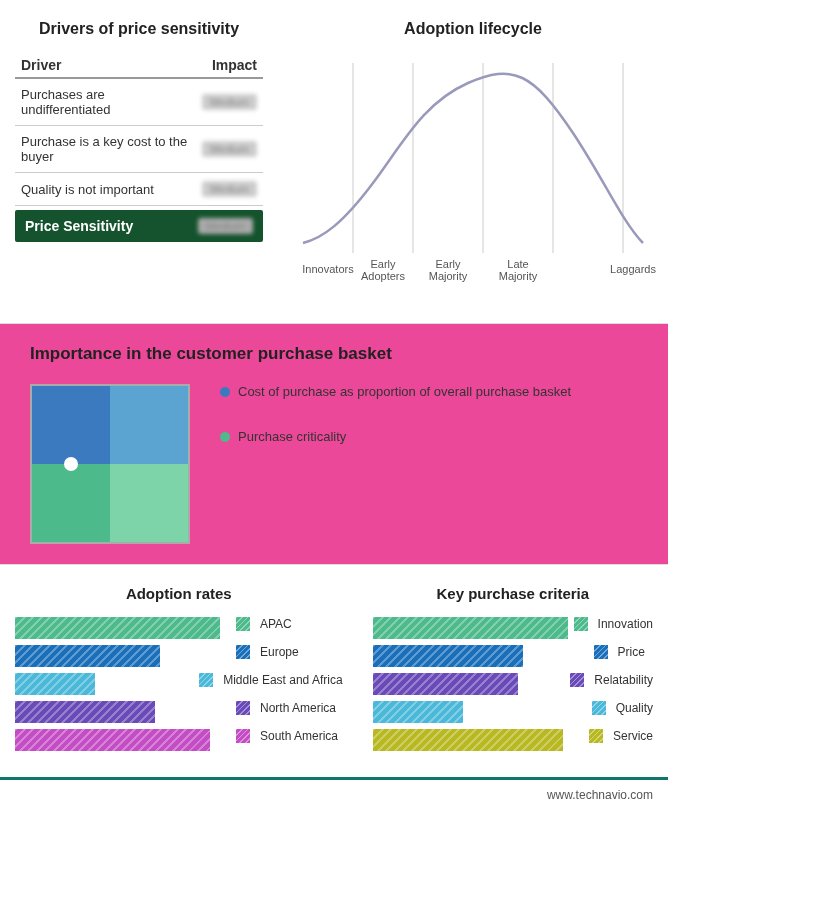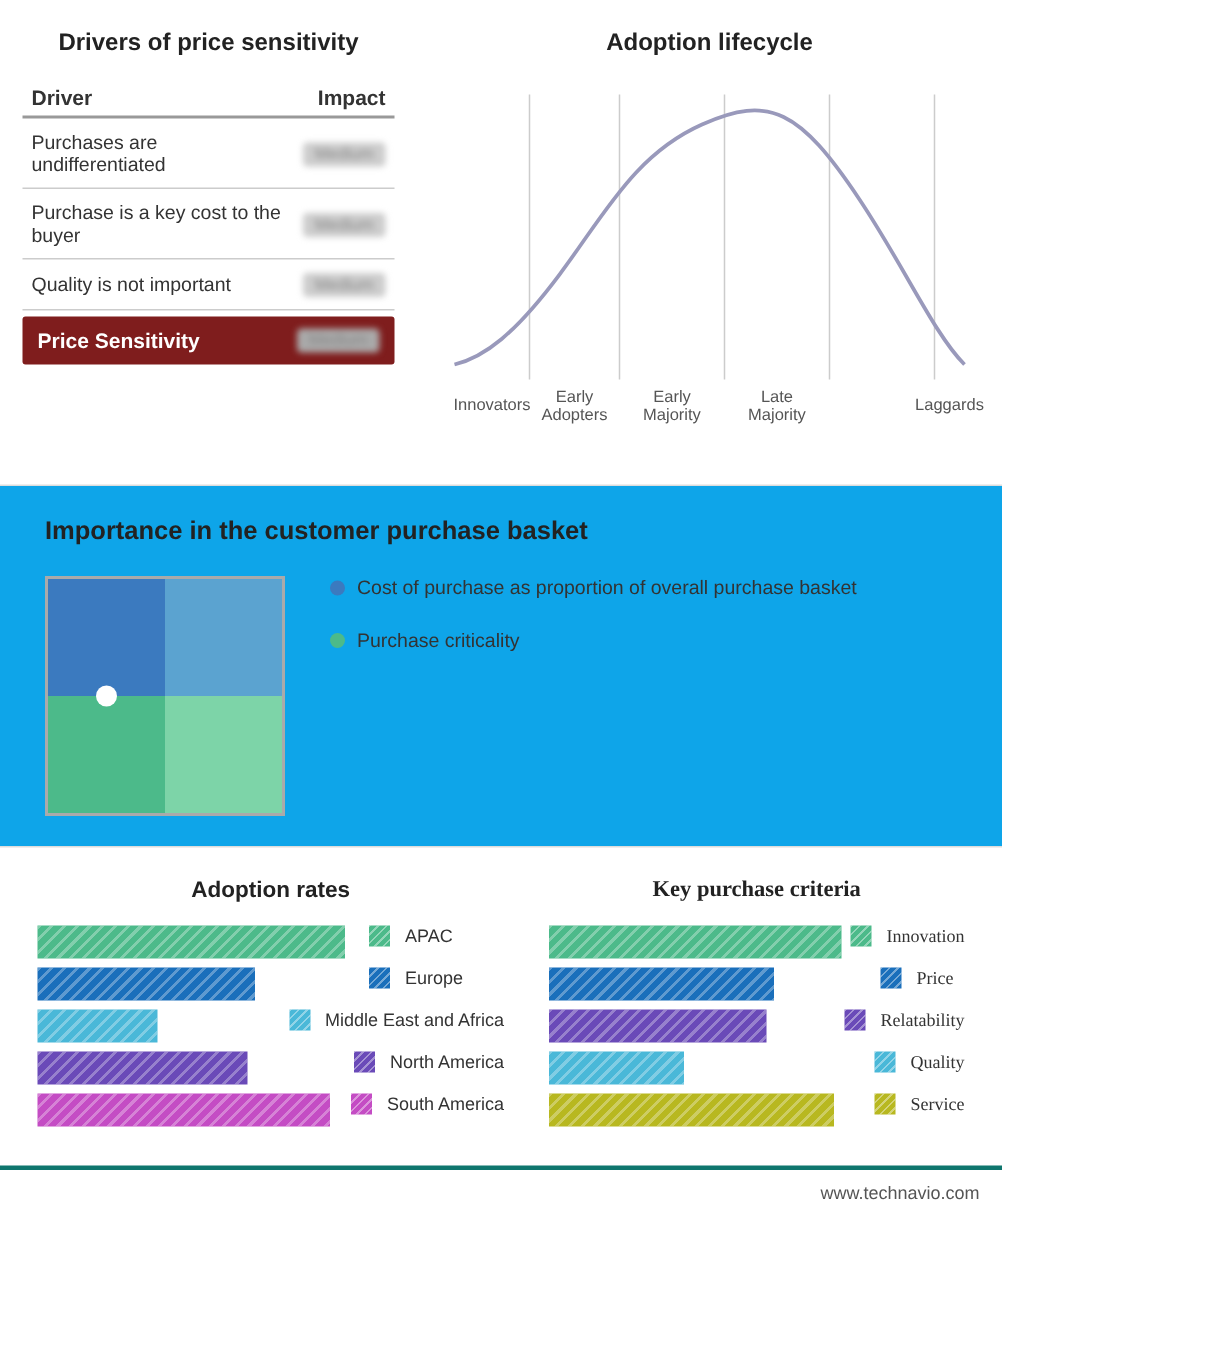--- a/index.html
+++ b/index.html
@@ -67,21 +67,21 @@
       background: #ccc;
       color: #888;
       font-size: 11px;
       padding: 2px 8px;
       border-radius: 3px;
       filter: blur(2px);
       user-select: none;
     }
 
     .price-sensitivity-row {
-      background: #7f1d1d;
+      background: #14532d;
       color: #fff;
       padding: 8px 10px;
       display: flex;
       justify-content: space-between;
       align-items: center;
       margin-top: 4px;
       border-radius: 2px;
     }
 
     .price-sensitivity-row .label {
@@ -102,21 +102,21 @@
 
     
     .lifecycle-chart {
       width: 100%;
       height: 250px;
       position: relative;
     }
 
     
     .middle-section {
-      background: #0ea5e9;
+      background: #ec4899;
       padding: 20px 30px;
     }
 
     .middle-title {
       font-size: 17px;
       font-weight: bold;
       color: #222;
       margin-bottom: 20px;
     }
 
@@ -169,21 +169,21 @@
       background: #fff;
       border-radius: 50%;
       top: 50%;
       left: 25%;
       transform: translate(-50%, -50%);
     }
 
     .legend-items {
       display: flex;
       flex-direction: column;
-      gap: 20px;
+      gap: 30px;
       font-size: 13px;
       color: #333;
     }
 
     .legend-item {
       display: flex;
       align-items: flex-start;
       gap: 8px;
     }
 
@@ -194,33 +194,32 @@
       flex-shrink: 0;
       margin-top: 3px;
     }
 
     .legend-dot-blue { background: #3b7abf; }
     .legend-dot-green { background: #4cba8a; }
 
     
     .bottom-section {
       display: flex;
-      padding: 15px 10px;
+      padding: 15px 0;
       border-top: 1px solid #ddd;
     }
 
     .bottom-left {
       width: 410px;
       padding: 5px 15px;
     }
 
     .bottom-right {
       flex: 1;
       padding: 5px 15px;
-      font-family: Liberation Serif, serif;
     }
 
     .chart-title {
       font-size: 15px;
       font-weight: bold;
       text-align: center;
       margin-bottom: 15px;
       color: #222;
     }
 

